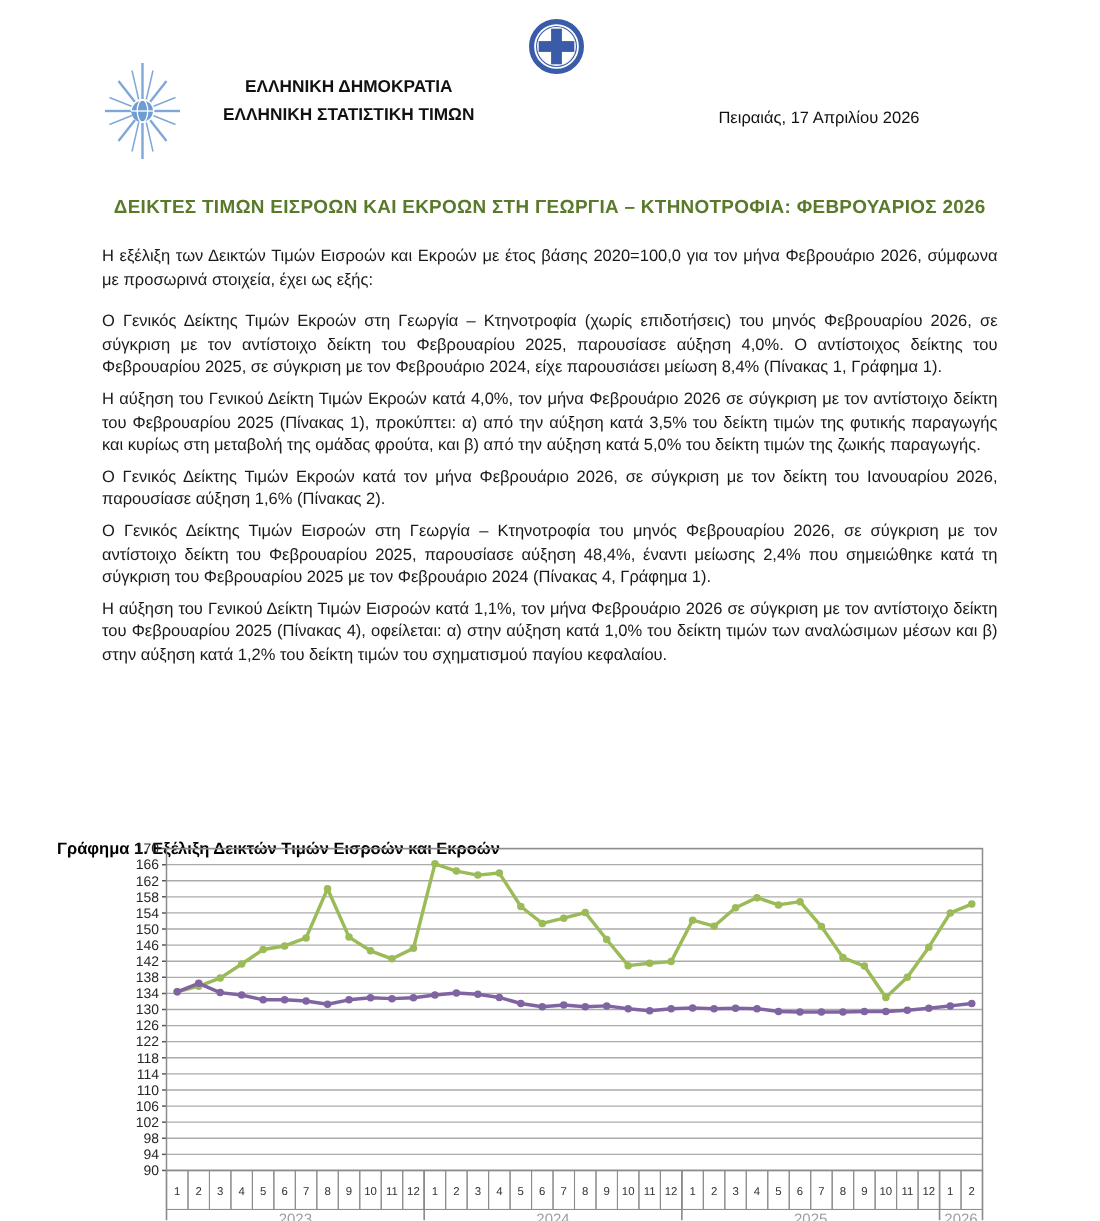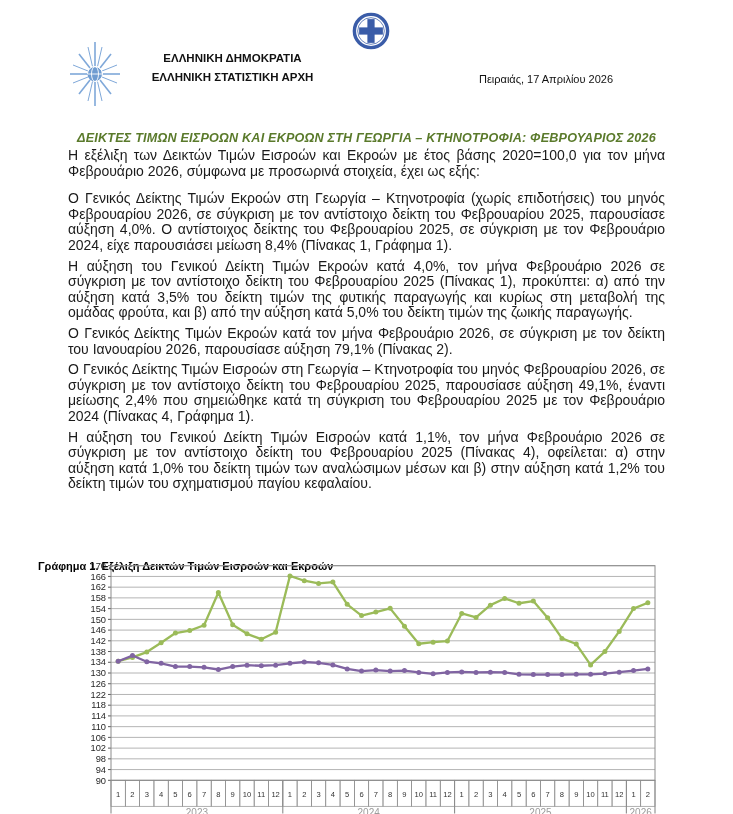--- a/index.html
+++ b/index.html
@@ -13,25 +13,25 @@
   .gov-block{
     position:absolute; left:105px; top:49px; width:255px; text-align:center;
     font-weight:bold; font-size:11.5px; line-height:19px; color:#111;
   }
   .dateline{
     position:absolute; left:440px; top:73px; width:212px; text-align:center;
     font-size:11px; color:#111;
   }
   .doc-title{
     position:absolute; left:38px; top:131px; width:657px; text-align:center;
-    font-weight:bold; font-size:12.6px; letter-spacing:0.2px;font-style:italic;
+    font-weight:bold; font-size:12.6px; letter-spacing:0.2px;
   }
   .body-text{
-    position:absolute; left:68px; top:148px; width:597px;
-    font-size:14px; line-height:15.6px; text-align:justify;
+    position:absolute; left:68px; top:164px; width:597px;
+    font-size:11px; line-height:15.6px; text-align:justify;
   }
   .body-text p{margin:0 0 5px 0;}
   .body-text p.gap-after{margin-bottom:12px;}
   .chart-title{
     position:absolute; left:38px; top:559px; width:657px; text-align:left;
     font-weight:bold; font-size:11px; line-height:14.5px; color:#000;
   }
   .chart-svg{position:absolute; left:0; top:560px; width:733px; height:254px;}
 </style>
 </head>
@@ -66,33 +66,33 @@
 
   <svg class="emblem" viewBox="0 0 40 40">
     <circle cx="20" cy="20" r="17.5" fill="none" stroke="#3a5ca8" stroke-width="3.6"></circle>
     <circle cx="20" cy="20" r="14" fill="#ffffff" stroke="#3a5ca8" stroke-width="0.8"></circle>
     <rect x="16.2" y="7.5" width="7.6" height="25" fill="#3a5ca8"></rect>
     <rect x="7.5" y="16.2" width="25" height="7.6" fill="#3a5ca8"></rect>
   </svg>
 
   <div class="gov-block">
     <div>ΕΛΛΗΝΙΚΗ ΔΗΜΟΚΡΑΤΙΑ</div>
-    <div>ΕΛΛΗΝΙΚΗ ΣΤΑΤΙΣΤΙΚΗ ΑΡΧΗ</div>
+    <div>ΕΛΛΗΝΙΚΗ ΣΤΑΤΙΣΤΙΚΗ ΤΙΜΩΝ</div>
   </div>
 
   <div class="dateline">Πειραιάς, 17 Απριλίου 2026</div>
 
   <div class="doc-title" id="doc-title" style="color: rgb(90, 122, 43);">ΔΕΙΚΤΕΣ ΤΙΜΩΝ ΕΙΣΡΟΩΝ ΚΑΙ ΕΚΡΟΩΝ ΣΤΗ ΓΕΩΡΓΙΑ – ΚΤΗΝΟΤΡΟΦΙΑ: ΦΕΒΡΟΥΑΡΙΟΣ 2026</div>
 
   <div class="body-text">
     <p class="gap-after">Η εξέλιξη των Δεικτών Τιμών Εισροών και Εκροών με έτος βάσης 2020=100,0 για τον μήνα Φεβρουάριο 2026, σύμφωνα με προσωρινά στοιχεία, έχει ως εξής:</p>
     <p>Ο Γενικός Δείκτης Τιμών Εκροών στη Γεωργία – Κτηνοτροφία (χωρίς επιδοτήσεις) του μηνός Φεβρουαρίου 2026, σε σύγκριση με τον αντίστοιχο δείκτη του Φεβρουαρίου 2025, παρουσίασε αύξηση 4,0%. Ο αντίστοιχος δείκτης του Φεβρουαρίου 2025, σε σύγκριση με τον Φεβρουάριο 2024, είχε παρουσιάσει μείωση 8,4% (Πίνακας 1, Γράφημα 1).</p>
     <p>Η αύξηση του Γενικού Δείκτη Τιμών Εκροών κατά 4,0%, τον μήνα Φεβρουάριο 2026 σε σύγκριση με τον αντίστοιχο δείκτη του Φεβρουαρίου 2025 (Πίνακας 1), προκύπτει: α) από την αύξηση κατά 3,5% του δείκτη τιμών της φυτικής παραγωγής και κυρίως στη μεταβολή της ομάδας φρούτα, και β) από την αύξηση κατά 5,0% του δείκτη τιμών της ζωικής παραγωγής.</p>
-    <p>Ο Γενικός Δείκτης Τιμών Εκροών κατά τον μήνα Φεβρουάριο 2026, σε σύγκριση με τον δείκτη του Ιανουαρίου 2026, παρουσίασε αύξηση 79,1% (Πίνακας 2).</p>
-    <p>Ο Γενικός Δείκτης Τιμών Εισροών στη Γεωργία – Κτηνοτροφία του μηνός Φεβρουαρίου 2026, σε σύγκριση με τον αντίστοιχο δείκτη του Φεβρουαρίου 2025, παρουσίασε αύξηση 49,1%, έναντι μείωσης 2,4% που σημειώθηκε κατά τη σύγκριση του Φεβρουαρίου 2025 με τον Φεβρουάριο 2024 (Πίνακας 4, Γράφημα 1).</p>
+    <p>Ο Γενικός Δείκτης Τιμών Εκροών κατά τον μήνα Φεβρουάριο 2026, σε σύγκριση με τον δείκτη του Ιανουαρίου 2026, παρουσίασε αύξηση 1,6% (Πίνακας 2).</p>
+    <p>Ο Γενικός Δείκτης Τιμών Εισροών στη Γεωργία – Κτηνοτροφία του μηνός Φεβρουαρίου 2026, σε σύγκριση με τον αντίστοιχο δείκτη του Φεβρουαρίου 2025, παρουσίασε αύξηση 48,4%, έναντι μείωσης 2,4% που σημειώθηκε κατά τη σύγκριση του Φεβρουαρίου 2025 με τον Φεβρουάριο 2024 (Πίνακας 4, Γράφημα 1).</p>
     <p>Η αύξηση του Γενικού Δείκτη Τιμών Εισροών κατά 1,1%, τον μήνα Φεβρουάριο 2026 σε σύγκριση με τον αντίστοιχο δείκτη του Φεβρουαρίου 2025 (Πίνακας 4), οφείλεται: α) στην αύξηση κατά 1,0% του δείκτη τιμών των αναλώσιμων μέσων και β) στην αύξηση κατά 1,2% του δείκτη τιμών του σχηματισμού παγίου κεφαλαίου.</p>
   </div>
 
   <div class="chart-title">
     <div>Γράφημα 1. Εξέλιξη Δεικτών Τιμών Εισροών και Εκροών</div>
   </div>
 
   <svg class="chart-svg" id="chart" viewBox="0 560 733 254">
       <line x1="111" y1="780.3" x2="655" y2="780.3" stroke="#ababab" stroke-width="0.9"></line>
       <line x1="108" y1="780.3" x2="111" y2="780.3" stroke="#595959" stroke-width="1"></line>

